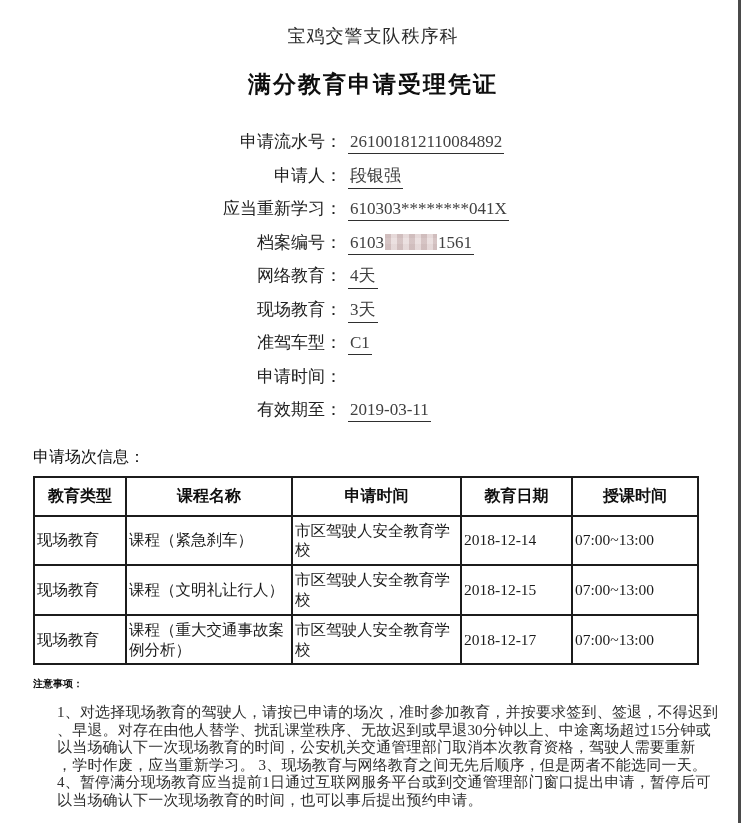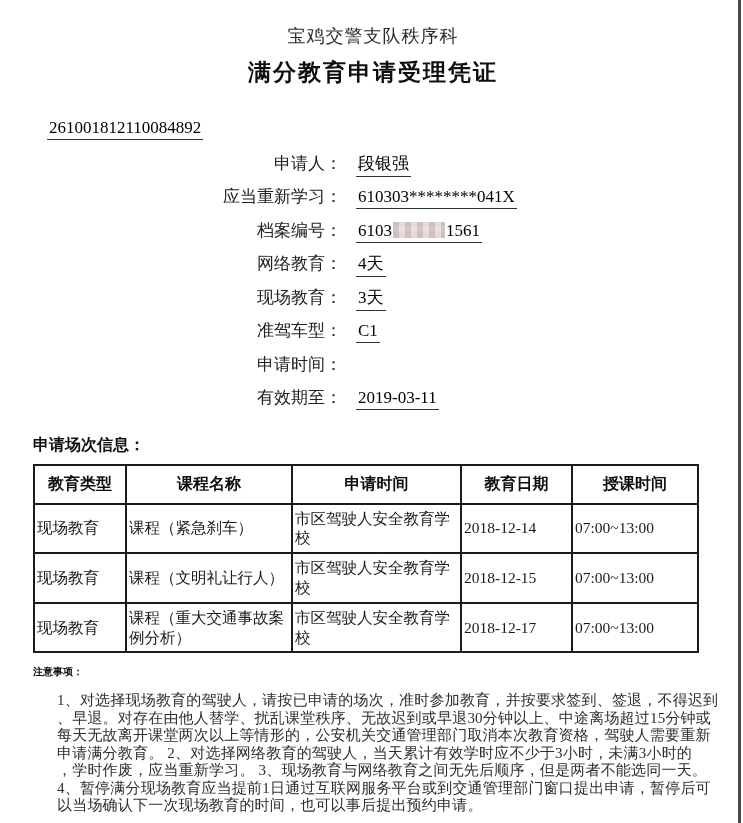--- a/index.html
+++ b/index.html
@@ -16,53 +16,53 @@
     width: 3px; height: 100%;
     background: #4a4a4a;
   }
   .doc { padding: 0 30px 0 33px; }
 
   .org-name {
     text-align: center; padding-top: 24px;
     font-size: 18px; letter-spacing: 1px; color: #2a2a2a;
   }
   .page-title {
-    text-align: center; margin-top: 9px;
+    text-align: center; margin-top: 21px;
     font-size: 23px; font-weight: bold; letter-spacing: 2px; color: #0f0f0f;
   }
 
   .fields { margin-top: 30px; }
   .field-row {
     display: flex; align-items: baseline;
     height: 33.5px; font-size: 17px;
   }
   .field-label {
     width: 309px; text-align: right;
     white-space: pre; color: #222;
     flex: none;
   }
   .field-value {
-    margin-left: 14px;
+    margin-left: 6px;
     border-bottom: 1.5px solid #2f2f2f;
     padding: 0 2px 1px 2px;
-    white-space: pre; color: #000000;
+    white-space: pre; color: #404040;
   }
   .redaction-mosaic {
     display: inline-block;
     width: 52px; height: 16px;
     vertical-align: -2px;
     margin: 0 1px;
     background-color: #e6d7d7;
     background-image:
       repeating-linear-gradient(90deg, rgba(199,178,178,0.55) 0 6px, rgba(238,228,228,0.55) 6px 12px),
       repeating-linear-gradient(0deg, rgba(213,196,196,0.6) 0 6px, rgba(234,222,222,0.6) 6px 12px);
   }
 
   .section-heading {
-    font-weight: bold; font-size: 16px;
+    font-weight: normal; font-size: 16px;
     margin-top: 15px; color: #0f0f0f;
   }
 
   table.schedule {
     border-collapse: collapse;
     margin-top: 8px;
     width: 664px;
     table-layout: fixed;
   }
   .schedule th, .schedule td {
@@ -89,20 +89,21 @@
 
 <div class="page-right-border"></div>
 
 <div class="doc">
 
   <div class="org-name">宝鸡交警支队秩序科</div>
   <div class="page-title">满分教育申请受理凭证</div>
 
   <div class="fields">
     <div class="field-row">
+      <span class="field-label">申请流水号：</span>
       <span class="field-value">261001812110084892</span>
     </div>
     <div class="field-row">
       <span class="field-label">申请人：</span>
       <span class="field-value">段银强</span>
     </div>
     <div class="field-row">
       <span class="field-label">应当重新学习：</span>
       <span class="field-value">610303********041X</span>
     </div>
@@ -173,20 +174,19 @@
         <td>07:00~13:00</td>
       </tr>
     </tbody>
   </table>
 
   <div class="notes-heading">注意事项：</div>
 
   <div class="notes">
     <div class="notes-line">1、对选择现场教育的驾驶人，请按已申请的场次，准时参加教育，并按要求签到、签退，不得迟到</div>
     <div class="notes-line">、早退。对存在由他人替学、扰乱课堂秩序、无故迟到或早退30分钟以上、中途离场超过15分钟或</div>
-    <div class="notes-line">每天无故离开课堂两次以上等情形的，公安机关交通管理部门取消本次教育资格，驾驶人需要重新</div>
-    <div class="notes-line">申请满分教育。 2、对选择网络教育的驾驶人，当天累计有效学时应不少于3小时，未满3小时的</div>
+    <div class="notes-line">以当场确认下一次现场教育的时间，公安机关交通管理部门取消本次教育资格，驾驶人需要重新</div>
     <div class="notes-line">，学时作废，应当重新学习。 3、现场教育与网络教育之间无先后顺序，但是两者不能选同一天。</div>
     <div class="notes-line">4、暂停满分现场教育应当提前1日通过互联网服务平台或到交通管理部门窗口提出申请，暂停后可</div>
     <div class="notes-line">以当场确认下一次现场教育的时间，也可以事后提出预约申请。</div>
   </div>
 
 </div>
 
 </body></html>

